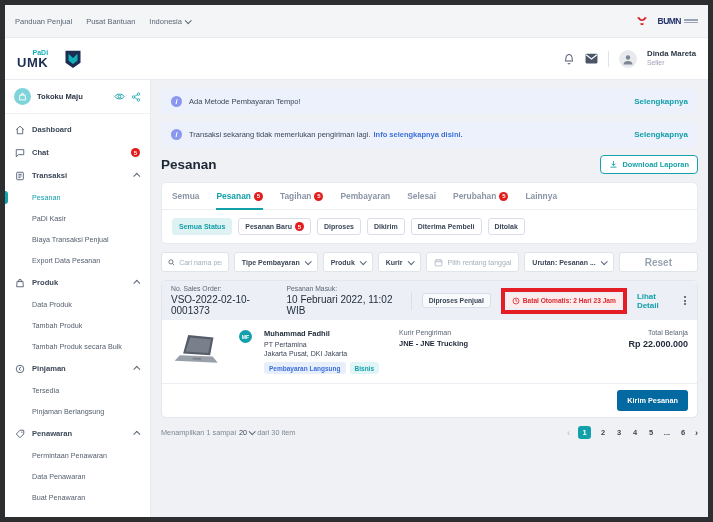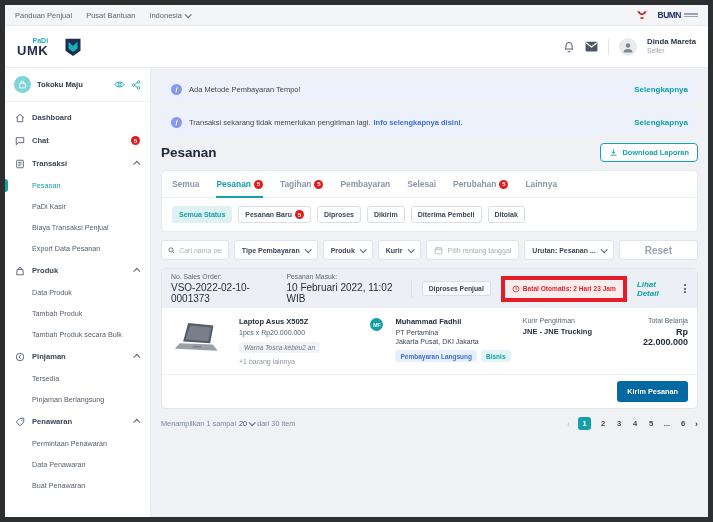--- a/index.html
+++ b/index.html
@@ -1,21 +1,21 @@
 <!DOCTYPE html>
 <html><head>
 <meta charset="utf-8">
 <style>
   * { margin:0; padding:0; box-sizing:border-box; }
   body { background:#fff; font-family:"Liberation Sans", sans-serif; }
   .frame { width:713px; height:522px; border:5px solid #2c2e30; background:#fff;
            display:flex; flex-direction:column; overflow:hidden; }
 
   
-  .topbar { height:21px; flex:0 0 auto; background:#f4f5f7; border-bottom:1px solid #e8eaee;
+  .topbar { height:33px; flex:0 0 auto; background:#f4f5f7; border-bottom:1px solid #e8eaee;
             display:flex; align-items:center; padding:8px 10px; font-size:7.5px; color:#5b6675; }
   .topbar .tlink { margin-right:14px; cursor:pointer; }
   .lang { display:flex; align-items:center; gap:3px; cursor:pointer; }
   .topbar-right { margin-left:auto; display:flex; align-items:center; gap:10px; }
   .bumn-wrap { display:flex; align-items:center; gap:3px; }
   .bumn-txt { font-size:8.5px; font-weight:bold; color:#24356b; letter-spacing:-0.5px; }
   .bumn-sub { display:flex; flex-direction:column; gap:1px; }
   .bumn-sub i { display:block; width:14px; height:1.5px; background:#9aa3b5; }
 
   
@@ -113,21 +113,21 @@
                 gap:10px; padding:4px 9px; min-height:33px; }
   .oh-lbl { font-size:6.8px; color:#5b6675; }
   .oh-val { font-size:10px; font-weight:normal; color:#232e3d; margin-top:2px; }
   .oh-divider { width:1px; height:18px; background:#d9dee8; }
   .status-chip { background:#f9fafc; border:1px solid #d9dee8; border-radius:3px; font-size:6.8px;
                  font-weight:bold; color:#3c4758; padding:3px 6px; white-space:nowrap; }
   .red-annotation { border:4px solid #e51d25; padding:2px; display:flex; }
   .cancel-badge { background:#fdecec; border-radius:3px; color:#d7282f; font-size:6.6px;
                   font-weight:bold; display:flex; align-items:center; gap:3px; padding:3px 5px;
                   white-space:nowrap; }
-  .oh-right { margin-left:auto; display:flex; align-items:center; gap:8px;font-style:italic; }
+  .oh-right { margin-left:auto; display:flex; align-items:center; gap:8px; }
   .lihat { color:#12a0aa; font-size:8px; font-weight:bold; cursor:pointer; }
   .kebab { display:flex; flex-direction:column; gap:1.6px; cursor:pointer; padding:2px; }
   .kebab i { width:2px; height:2px; border-radius:50%; background:#3c4758; display:block; }
 
   .order-body { display:flex; gap:10px; padding:9px; }
   .prod-img { width:58px; height:44px; flex:0 0 auto; display:flex; align-items:center;
               justify-content:center; cursor:pointer; }
   .prod-info { width:128px; }
   .prod-name { font-size:7.5px; font-weight:bold; color:#232e3d; }
   .prod-qty { font-size:7px; color:#55606e; margin-top:3px; }
@@ -480,26 +480,20 @@
 
         <div class="order-body">
           <span class="prod-img">
             <svg width="54" height="40" viewBox="0 0 64 44">
               <polygon points="18,3 48,6 44,27 12,25" fill="#565d68"></polygon>
               <polygon points="20.5,6 45,8.5 41.8,24.5 15,22.5" fill="#79808c"></polygon>
               <polygon points="8,27 47,28.5 53,36 2,33.5" fill="#9aa0a9"></polygon>
               <polygon points="24,30 34,30.4 33,32.4 23,32" fill="#7d838d"></polygon>
             </svg>
           </span>
-          <span class="prod-info">
-            <div class="prod-name">Laptop Asus X505Z</div>
-            <div class="prod-qty">1pcs x Rp20.000.000</div>
-            <span class="variant-chip">Warna Tosca kebiru2 an</span>
-            <div class="prod-more">+1 barang lainnya</div>
-          </span>
           <span class="buyer">
             <span class="buyer-avatar">MF</span>
             <span>
               <div class="buyer-name">Muhammad Fadhil</div>
               <div class="buyer-line">PT Pertamina</div>
               <div class="buyer-line">Jakarta Pusat, DKI Jakarta</div>
               <div class="buyer-chips">
                 <span class="mini-chip-blue">Pembayaran Langsung</span>
                 <span class="mini-chip-teal">Bisnis</span>
               </div>

